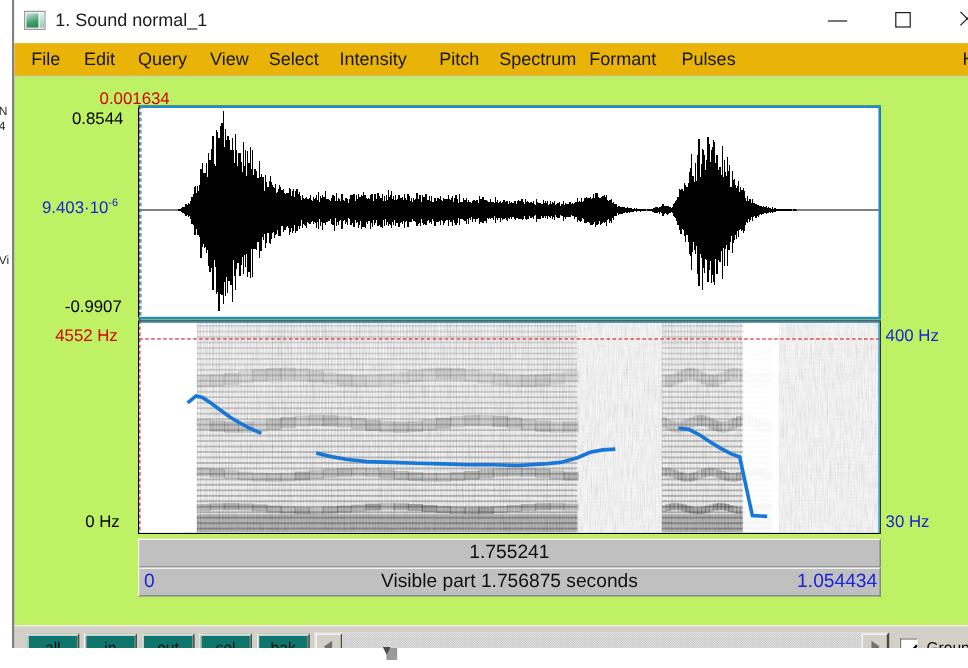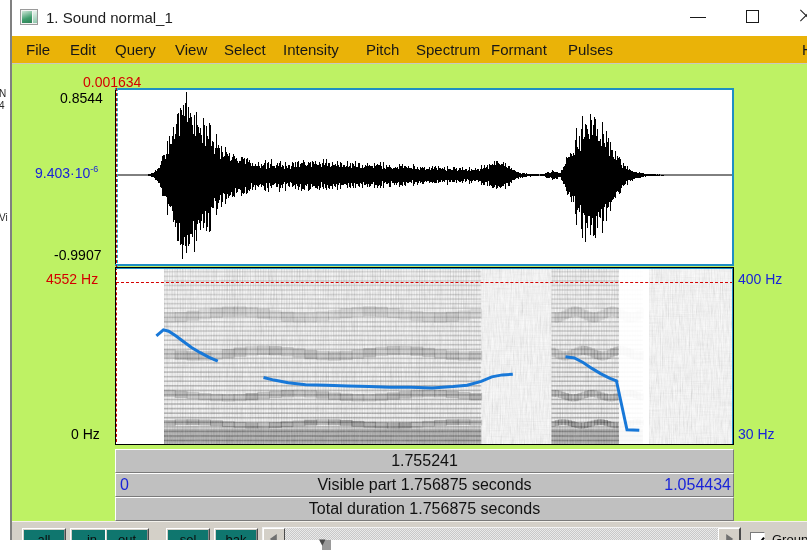--- a/index.html
+++ b/index.html
@@ -761,39 +761,36 @@
         <div class="bar" style="top:385px;width:619px;height:24px;">
           <div class="ctr">1.755241</div>
         </div>
 
         <div class="bar" style="top:409px;width:619px;height:24px;">
           <div class="left-v">0</div>
           <div class="ctr">Visible part 1.756875 seconds</div>
           <div class="right-v">1.054434</div>
         </div>
 
-        <div class="bar" style="top:433px;width:619px;height:24px;">
-          <div class="ctr">Total duration 1.756875 seconds</div>
-        </div>
       </div>
 
       <div class="btnbar">
         <div class="btnbar-top"></div>
 
         <div class="pbtn" style="left:10px;width:44px;">
           <div class="in2">
               <span>all</span>
             </div>
         </div>
         <div class="pbtn" style="left:58px;width:44px;">
           <div class="in2">
               <span>in</span>
             </div>
         </div>
-        <div class="pbtn" style="left:93px;width:44px;">
+        <div class="pbtn" style="left:106px;width:44px;">
           <div class="in2">
               <span>out</span>
             </div>
         </div>
         <div class="pbtn" style="left:154px;width:44px;">
           <div class="in2">
               <span>sel</span>
             </div>
         </div>
         <div class="pbtn" style="left:202px;width:44px;">

